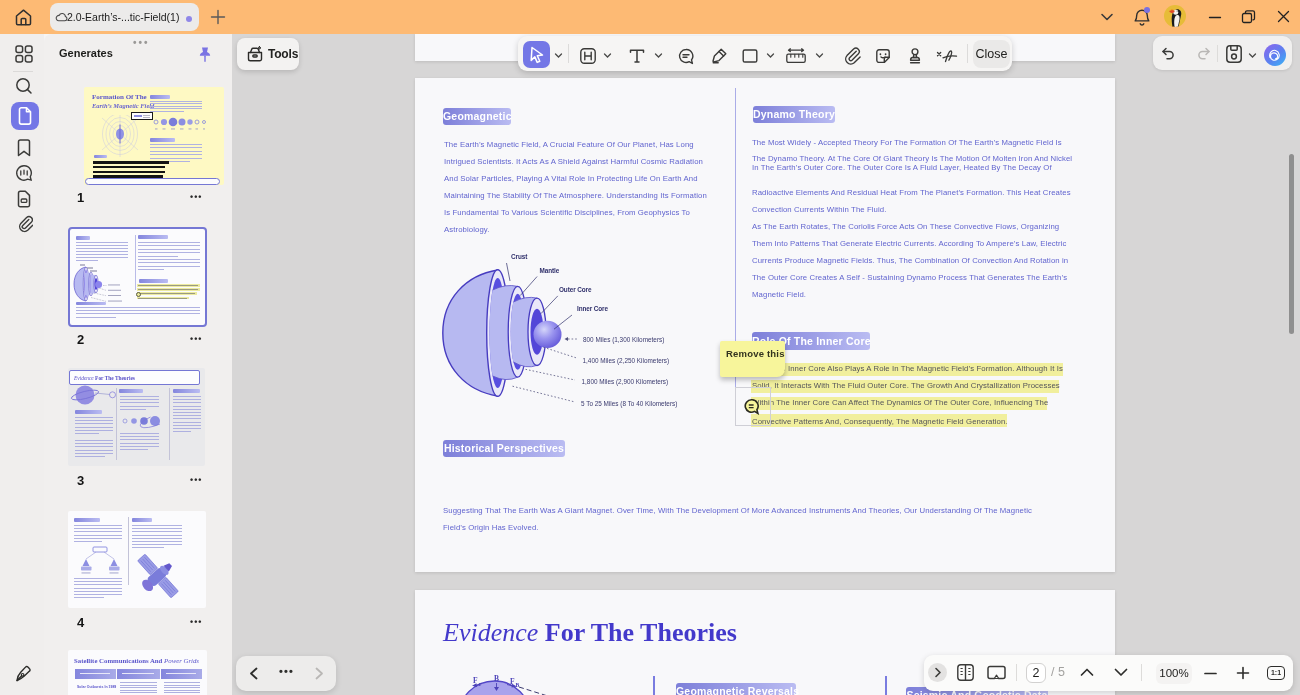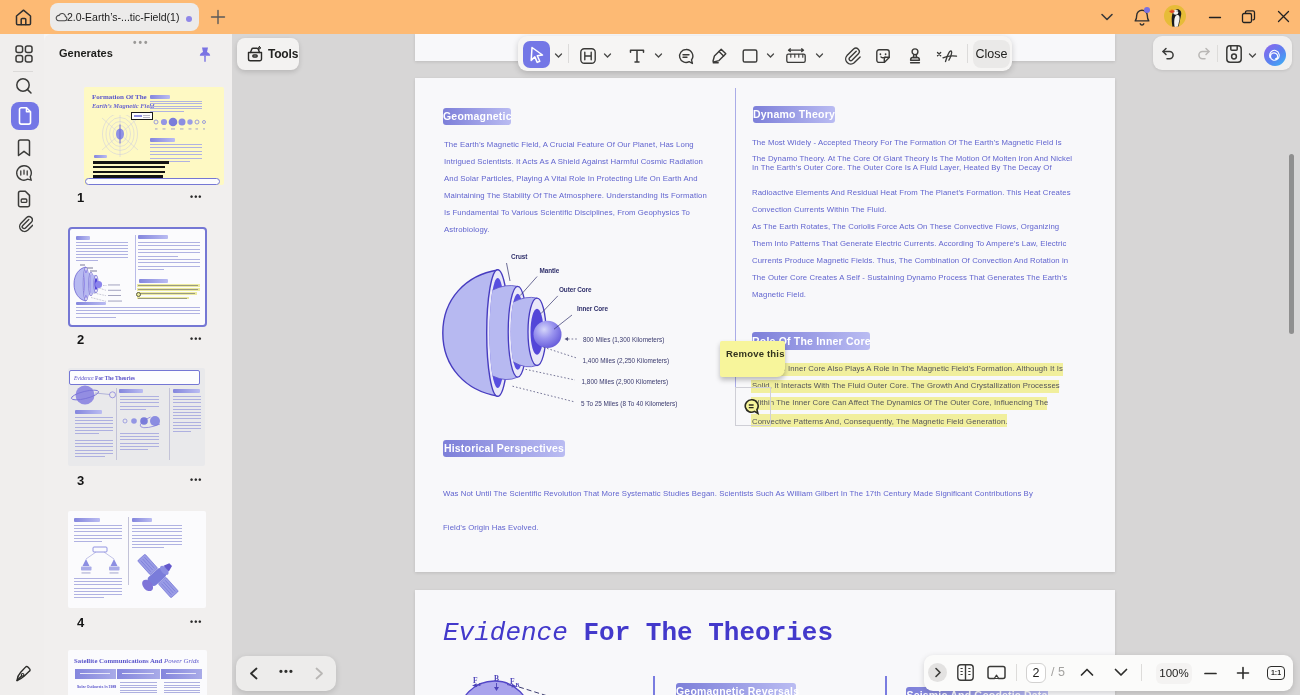--- a/index.html
+++ b/index.html
@@ -442,21 +442,21 @@
 
     <div class="hbar" style="left:336px;top:284.8px;width:312px"></div>
     <div class="hbar" style="left:336px;top:301.7px;width:308px"></div>
     <div class="hbar" style="left:336px;top:318.6px;width:296px"></div>
     <div class="hbar" style="left:336px;top:335.5px;width:256px"></div>
     <div class="htext" style="left:337px;top:286.4px">The Solid Inner Core Also Plays A Role In The Magnetic Field’s Formation. Although It Is</div>
     <div class="htext" style="left:337px;top:303.3px">Solid, It Interacts With The Fluid Outer Core. The Growth And Crystallization Processes</div>
     <div class="htext" style="left:337px;top:320.2px">Within The Inner Core Can Affect The Dynamics Of The Outer Core, Influencing The</div>
     <div class="htext" style="left:337px;top:339px">Convective Patterns And, Consequently, The Magnetic Field Generation.</div>
 
-    <div class="ptext" style="left:28px;top:411.3px">Was Not Until The Scientific Revolution That More Systematic Studies Began. Scientists Such As William Gilbert In The 17th Century Made Significant Contributions By</div>
+    <div class="ptext" style="left:28px;top:428.2px">Suggesting That The Earth Was A Giant Magnet. Over Time, With The Development Of More Advanced Instruments And Theories, Our Understanding Of The Magnetic</div>
     <div class="ptext" style="left:28px;top:445.1px">Field’s Origin Has Evolved.</div>
 
     <svg class="abs" style="left:25px;top:170px" width="270" height="160" viewBox="0 0 270 160">
       <defs>
         <radialGradient id="coreg" cx="38%" cy="32%" r="75%">
           <stop offset="0%" stop-color="#d4d5f9"></stop>
           <stop offset="45%" stop-color="#9a94ef"></stop>
           <stop offset="100%" stop-color="#6156d8"></stop>
         </radialGradient>
       </defs>
@@ -513,21 +513,21 @@
       <div style="position:absolute;left:6px;top:7px;font-size:9.5px;font-weight:bold;color:#33331f;letter-spacing:0.2px;white-space:nowrap">Remove this</div>
     </div>
 
     <svg class="abs" style="left:328px;top:320px" width="17" height="17" viewBox="0 0 17 17">
       <path d="M8.5 1.8 a6.2 6.2 0 1 0 3 11.6 l3.4 2 -1 -3.7 a6.2 6.2 0 0 0 -5.4 -9.9 Z" fill="#f7f59b" stroke="#2b2b20" stroke-width="1.6"></path>
       <path d="M5.8 7 h4.8 M5.8 9.6 h4.8" stroke="#2b2b20" stroke-width="1.4"></path>
     </svg>
   </div>
 
   <div class="page" id="page3" style="top:556px;height:140px;overflow:hidden;">
-    <div class="abs" style="left:28px;top:28px;font-family:Liberation Mono, monospace;font-size:26px;color:#4339cb;white-space:nowrap"><span style="font-style:italic">Evidence</span><span style="font-weight:bold"> For The Theories</span></div>
+    <div class="abs" style="left:28px;top:28px;font-family:Liberation Serif, serif;font-size:26px;color:#4339cb;white-space:nowrap"><span style="font-style:italic">Evidence</span><span style="font-weight:bold"> For The Theories</span></div>
 
     <svg class="abs" style="left:20px;top:80px" width="220" height="60" viewBox="0 0 220 60">
       <ellipse cx="59.5" cy="47" rx="36" ry="36" fill="#a9a3ec" stroke="#5246c8" stroke-width="1.3"></ellipse>
       <g font-family="Liberation Serif, serif" font-weight="bold" font-size="7.5" fill="#4c42b8">
         <text x="38" y="13">F</text>
           <text x="43.5" y="15.5" font-size="5.5">c</text>
         <text x="59" y="11">B</text>
         <text x="75" y="14">F</text>
           <text x="80.5" y="16.5" font-size="5.5">B</text>
       </g>

